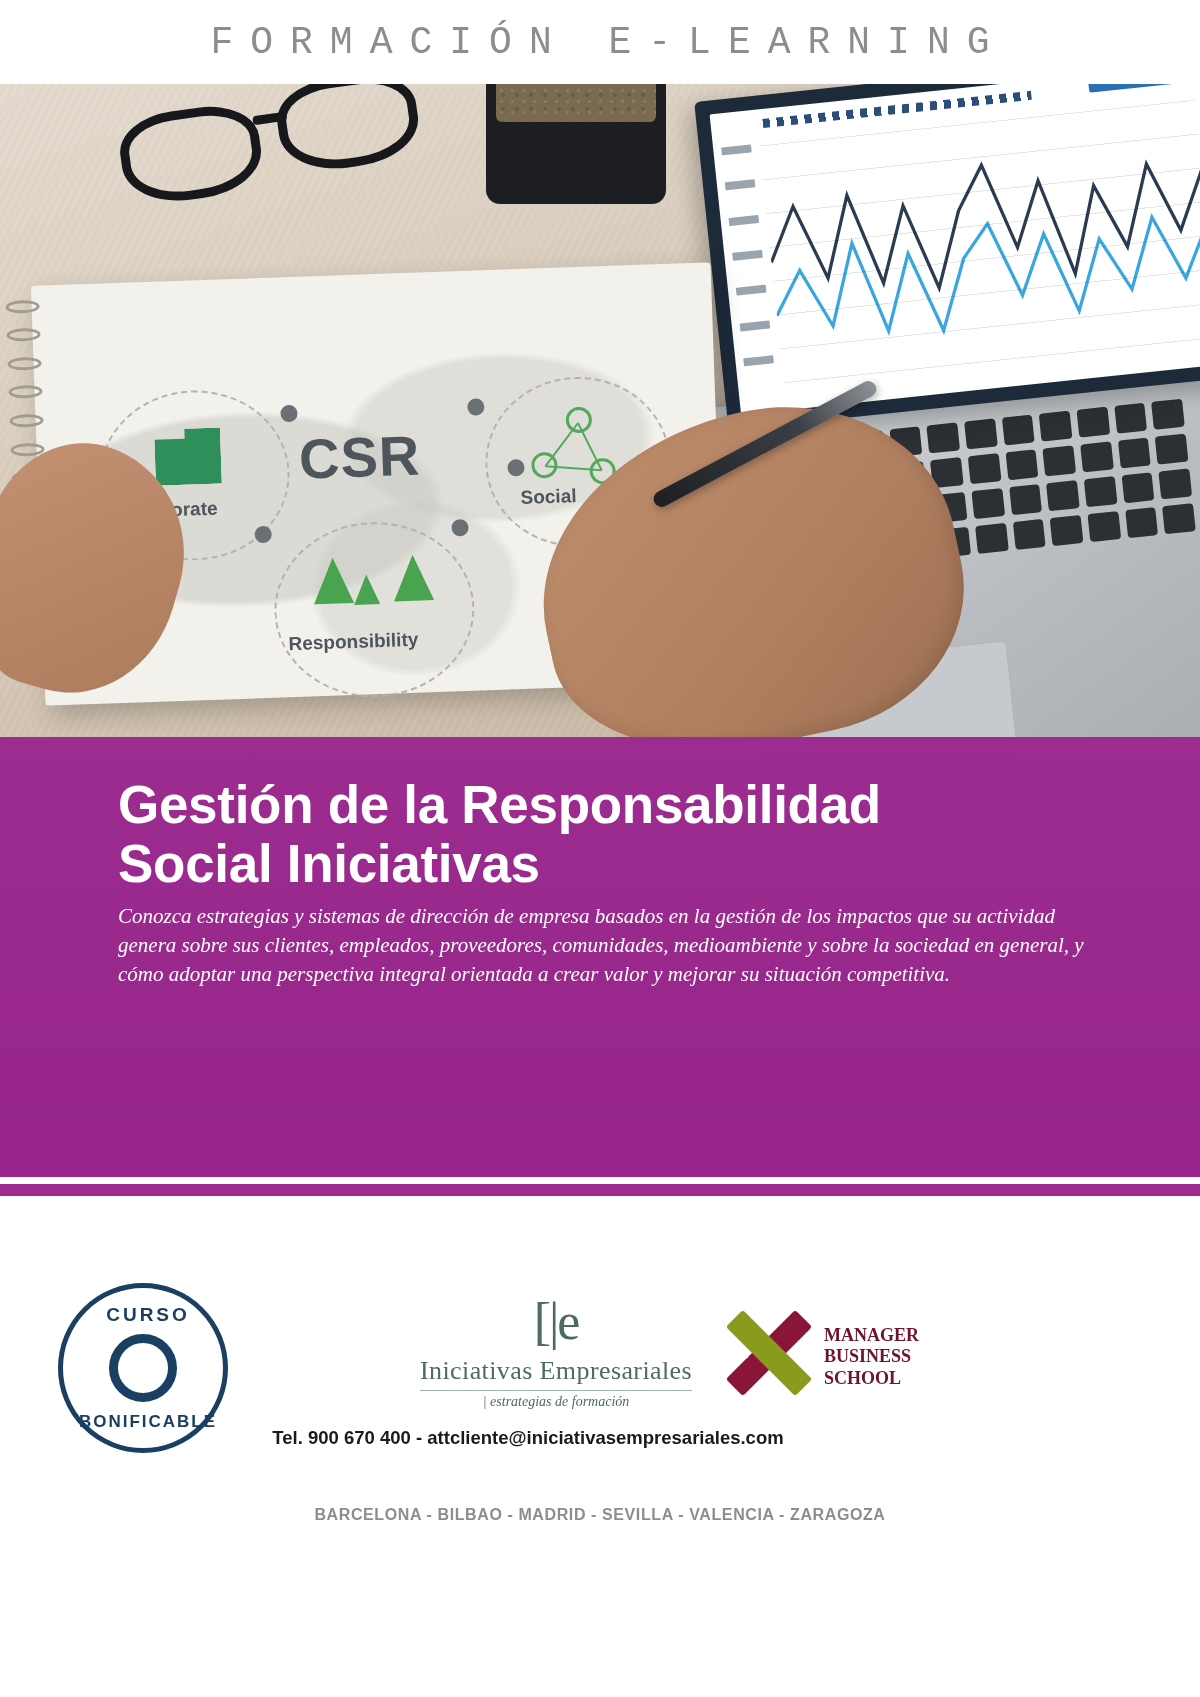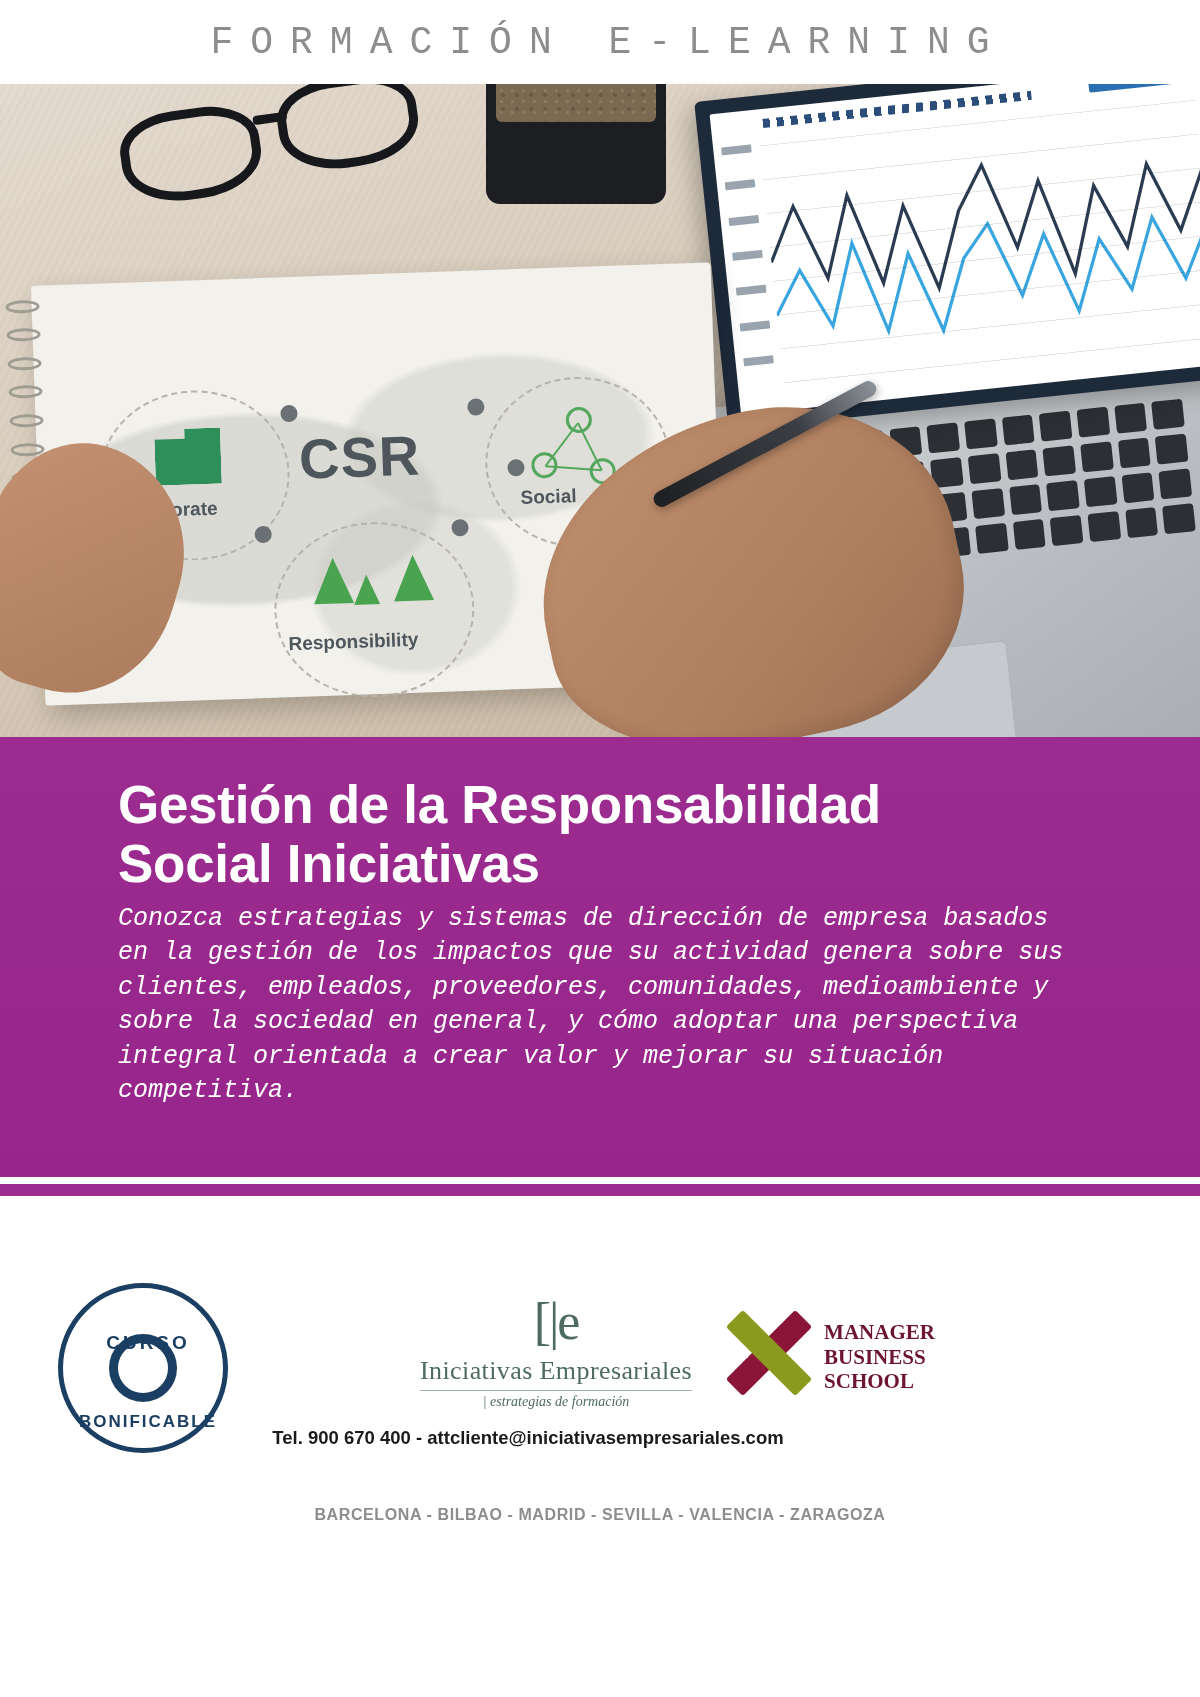--- a/index.html
+++ b/index.html
@@ -270,23 +270,23 @@
   .course-title {
     font-size: 53px; color: #ffffff; font-weight: 700;
     line-height: 1.12;
     letter-spacing: -.3px;
     margin-bottom: 4px;
   }
   .course-title .light { font-weight: 700; }
   .course-title .bold { font-weight: 700; }
   .course-sub {
     margin-top: 8px;
-    font-family: Liberation Mono, monospace;
+    font-family: Liberation Serif, serif;
     font-style: italic;
-    font-size: 25px;
+    font-size: 21px;
     line-height: 1.38;
     color: #ffffff;
   }
   .purple-rule {
     position: absolute;
     top: 1184px; left: 0;
     width: 1200px; height: 12px;
     background: #9c2c90;
   }
 
@@ -309,21 +309,20 @@
     width: 68px; height: 68px;
     border: 9px solid #1b3f63;
     border-radius: 50%;
   }
   .stamp-top, .stamp-bottom {
     position: absolute;
     left: 0; width: 170px;
     text-align: center;
     font-size: 19px; font-weight: 700; color: #1b3f63;
     letter-spacing: 3px;
-    margin-top: 28px;
   }
   .stamp-top { top: 16px; }
   .stamp-bottom { bottom: 16px; font-size: 17px; letter-spacing: 2px; }
 
   .logos {
     position: absolute;
     left: 420px; top: 100px;
     display: flex; align-items: center; gap: 34px;
   }
   .ie-logo { text-align: center; }
@@ -357,21 +356,21 @@
   .mbs-mark i.a { background: #8a1538; transform: rotate(45deg); }
   .mbs-mark i.b { background: #8a9a1f; transform: rotate(-45deg); }
   .mbs-letters {
     position: absolute; inset: 0;
     font-size: 13px; font-weight: 700; color: #ffffff;
   }
   .mbs-letters .m { position: absolute; left: 12px; top: 36px; }
   .mbs-letters .b { position: absolute; right: 12px; top: 36px; }
   .mbs-name {
     font-family: "Liberation Serif", serif;
-    font-size: 21px; color: #6d1430; font-weight: 700;
+    font-size: 18px; color: #6d1430; font-weight: 700;
     line-height: 1.18;
     margin-top: 8px;
   }
 
   .contact {
     position: absolute;
     top: 228px; left: 0; width: 1056px;
     text-align: center;
     font-size: 18.5px; font-weight: 700; color: #1a1a1a;
     line-height: 1.55;

